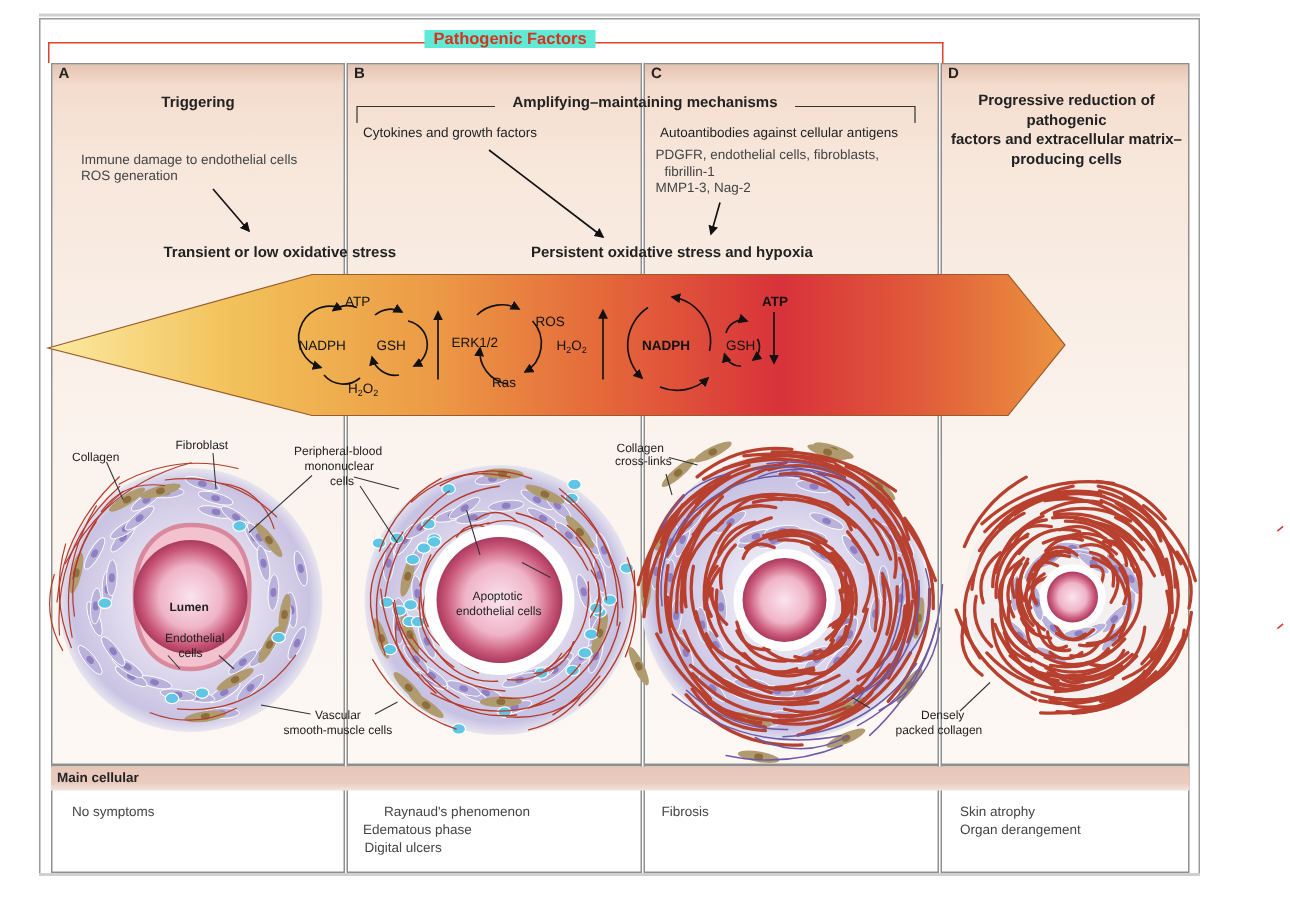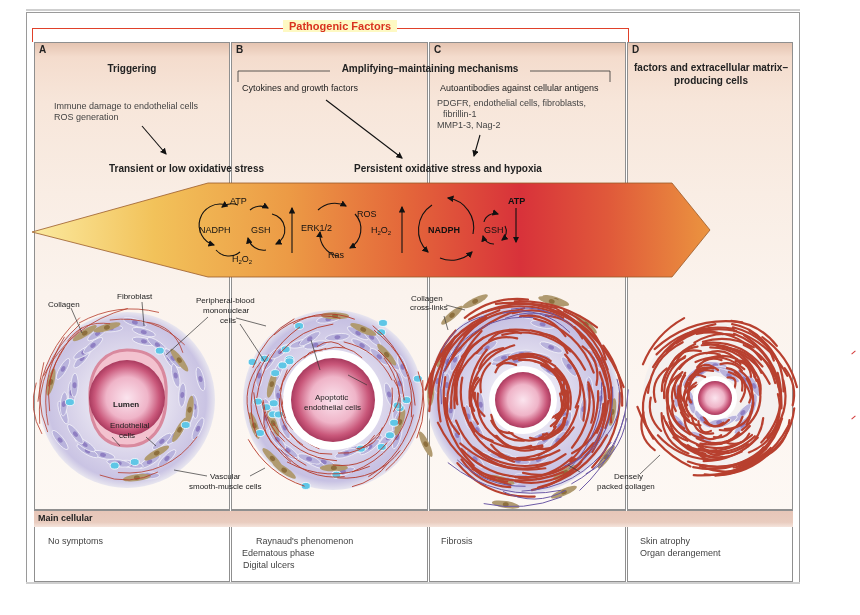--- a/index.html
+++ b/index.html
@@ -1,21 +1,21 @@
 <!DOCTYPE html>
 <html><head>
 <meta charset="utf-8">
 <style>
   html, body { margin:0; padding:0; background:#ffffff; }
   body { width:860px; height:615px; position:relative; overflow:hidden; font-family:"Liberation Sans", sans-serif; color:#222; }
   .outer { position:absolute; left:26px; top:12px; width:772px; height:570px; border:1px solid #9a9a9a; border-left:1px solid #9a9a9a; background:#fff; }
   .outer-top { position:absolute; left:26px; top:9px; width:774px; height:2px; background:#cfcfcf; }
   .outer-bottom { position:absolute; left:26px; top:582px; width:774px; height:2px; background:#cfcfcf; }
   .bracket { position:absolute; left:32px; top:28px; width:595px; height:13px; border-top:1px solid #e0412a; border-left:1px solid #e0412a; border-right:1px solid #e0412a; }
-  .bracket-label { position:absolute; left:283px; top:20px; padding:0 6px; background:#fef9c3; color:#d9321f; font-size:11px; font-weight:bold; }
+  .bracket-label { position:absolute; left:283px; top:20px; padding:0 6px; background:#5eead4; color:#d9321f; font-size:11px; font-weight:bold; }
   .panel { position:absolute; top:42px; height:468px; border:1px solid #8f8f8f; box-sizing:border-box;
            background:linear-gradient(to bottom, #e5c4b1 0px, #f4dccd 14px, #f7e6da 60px, #f9ede4 150px, #fbf3ed 250px, #fdf8f4 468px); }
   .panel-a { left:34px; width:196px; }
   .panel-b { left:231px; width:197px; }
   .panel-c { left:429px; width:197px; }
   .panel-d { left:627px; width:166px; }
   .panel-letter { position:absolute; left:4px; top:1px; font-size:10px; font-weight:bold; color:#222; }
   .heading { position:absolute; font-size:10px; font-weight:bold; color:#222; text-align:center; }
   .subtext { position:absolute; font-size:9px; color:#444; line-height:11px; }
   .subhead { position:absolute; font-size:9px; font-weight:normal; color:#222; }
@@ -58,20 +58,21 @@
 <div class="subtext" style="left:54px; top:112px;">ROS generation</div>
 
 <div class="heading" style="left:330px; top:63px; width:200px; background:transparent;">Amplifying–maintaining mechanisms</div>
 <div class="subhead" style="left:242px; top:83px;">Cytokines and growth factors</div>
 <div class="subhead" style="left:440px; top:83px;">Autoantibodies against cellular antigens</div>
 <div class="subtext" style="left:437px; top:98px;">PDGFR, endothelial cells, fibroblasts,</div>
 <div class="subtext" style="left:443px; top:109px;">fibrillin-1</div>
 <div class="subtext" style="left:437px; top:120px;">MMP1-3, Nag-2</div>
 
 <div class="heading" style="left:630px; top:61px; width:162px; line-height:13px;">
+  <div>Progressive reduction of pathogenic</div>
   <div>factors and extracellular matrix–</div>
   <div>producing cells</div>
 </div>
 
 <div class="stress-label" style="left:109px; top:163px;">Transient or low oxidative stress</div>
 <div class="stress-label" style="left:354px; top:163px;">Persistent oxidative stress and hypoxia</div>
 
 <svg width="860" height="615" viewBox="0 0 860 615">
   <defs>
     <linearGradient id="arrowGrad" x1="0" y1="0" x2="1" y2="0">

